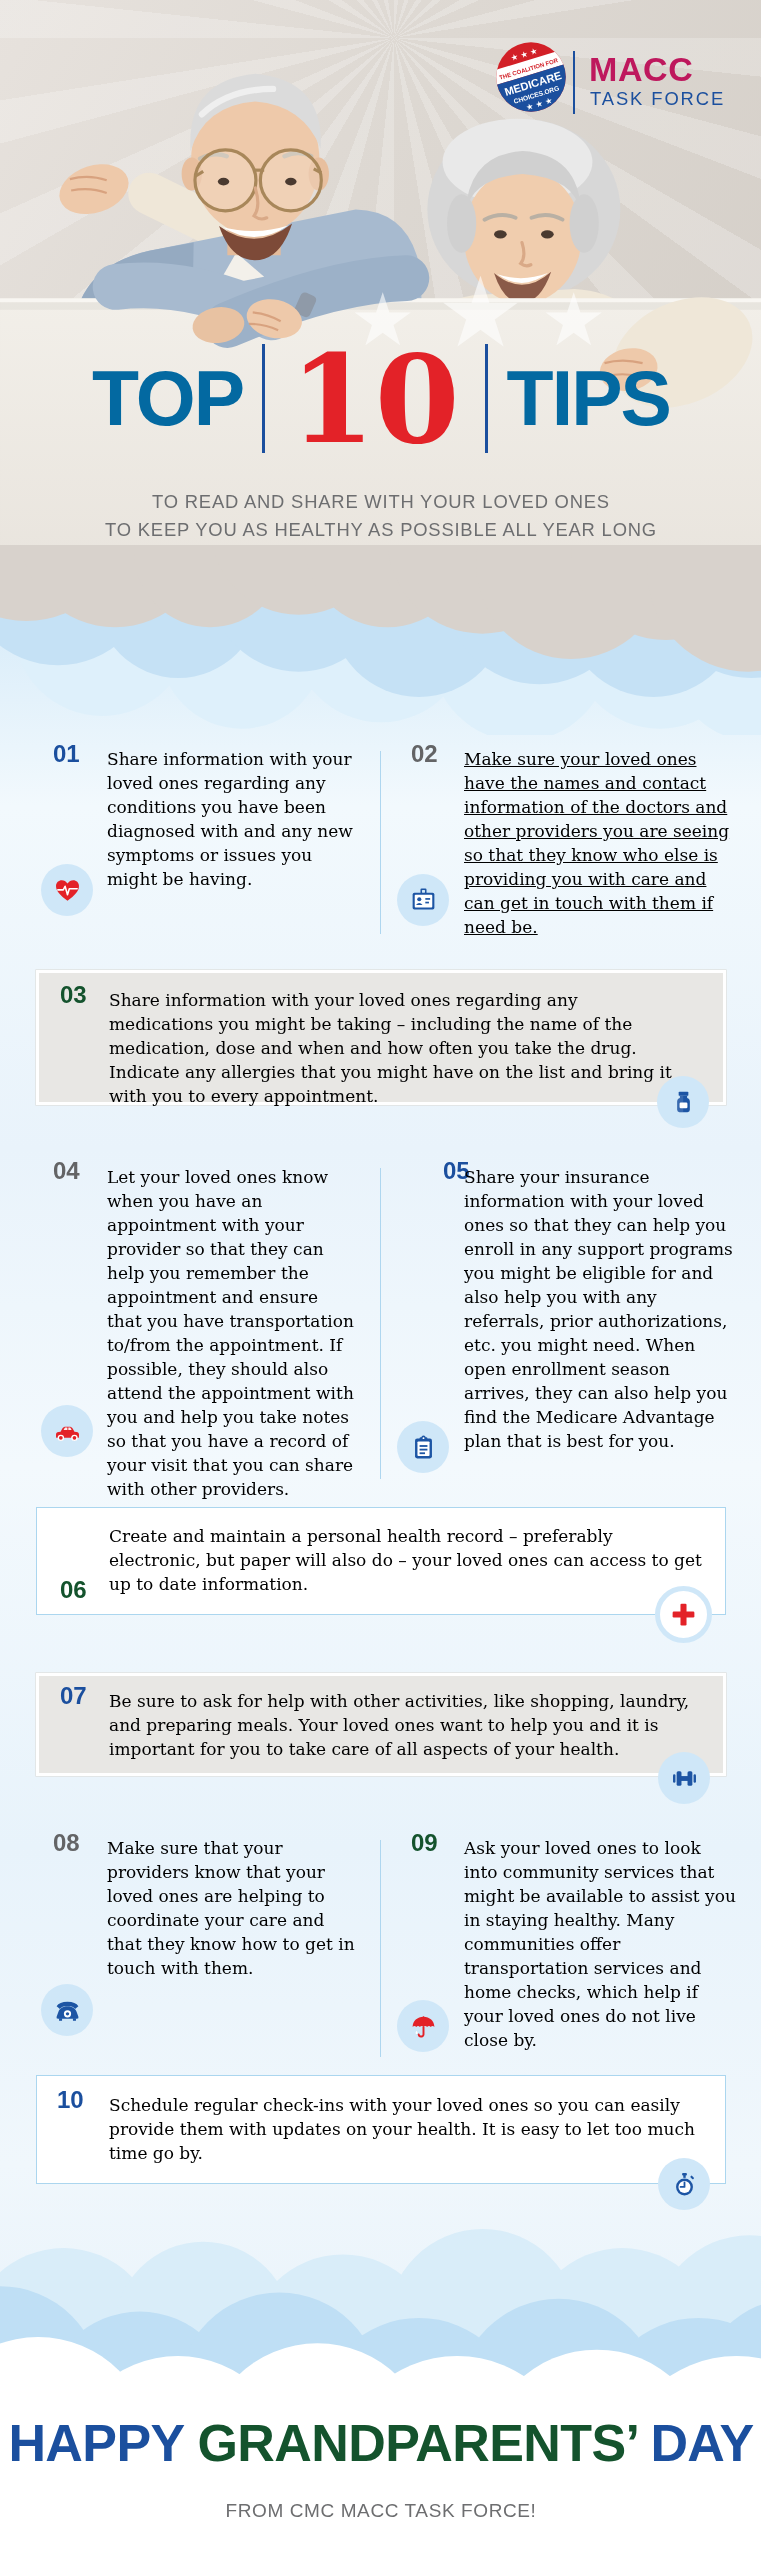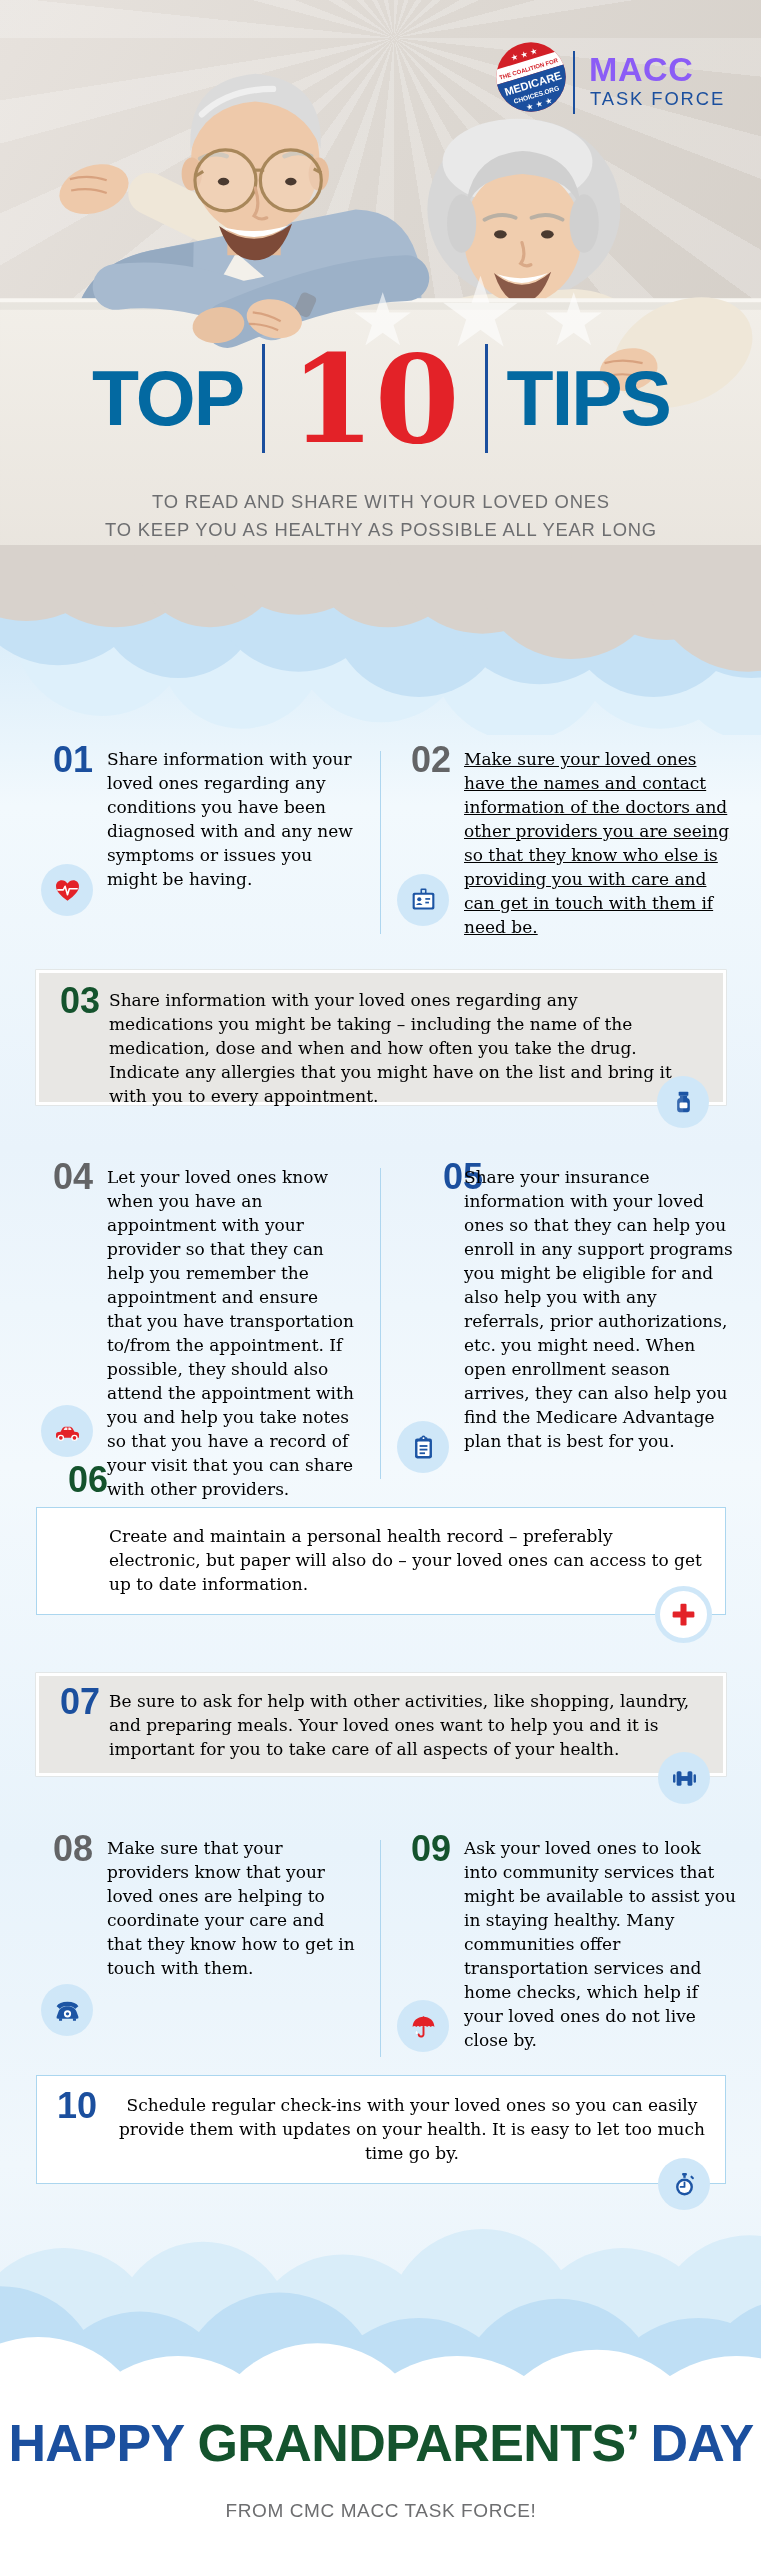--- a/index.html
+++ b/index.html
@@ -18,29 +18,29 @@
             display:flex;align-items:center;justify-content:center;}
   .hero-word{font-size:77px;font-weight:700;letter-spacing:-1.9px;color:#0369a1;line-height:1;}
   .hero-num{font-family:"DejaVu Serif",serif;font-size:122px;font-weight:700;color:#e32228;
             line-height:1;margin:0 6.3px;}
   .hero-div{width:2.5px;height:109px;background:#1b4f9e;margin:0 19px;}
   .hero-sub{position:absolute;left:0;width:762px;text-align:center;z-index:4;
             font-size:18.4px;color:#6d6e70;letter-spacing:0.8px;}
   .logo-badge{position:absolute;left:495px;top:41px;z-index:4;}
   .logo-sep{position:absolute;left:573px;top:51px;width:1.9px;height:63px;background:#1b4f9e;z-index:4;}
   .logo-org{position:absolute;left:589px;top:52px;z-index:4;font-size:34px;font-weight:700;
-            color:#8b5cf6;letter-spacing:0.6px;line-height:1;}
+            color:#be185d;letter-spacing:0.6px;line-height:1;}
   .logo-sub{position:absolute;left:590px;top:90px;z-index:4;font-size:18.4px;color:#1b4f9e;
             letter-spacing:1.9px;line-height:1;}
   
   .content-bg{position:absolute;left:0;top:641px;width:762px;height:1772px;z-index:5;
       background:linear-gradient(180deg,#dceefa 0px,#f2f9fd 165px,#e9f3fb 508px,#f3f9fd 825px,
                  #e8f3fb 1206px,#f0f7fc 1524px,#e7f2fa 1772px);}
   .clouds{position:absolute;left:0;z-index:6;}
-  .tip-num{position:absolute;z-index:7;font-size:36px;font-weight:700;line-height:1;}
+  .tip-num{position:absolute;z-index:7;font-size:24px;font-weight:700;line-height:1;}
   .c-blue{color:#1b4f9e}.c-gray{color:#636466}.c-red{color:#14532d}
   .tip-text{position:absolute;z-index:7;font-family:"DejaVu Serif",serif;font-size:17px;
             line-height:24px;color:#000000;}
   .box{position:absolute;z-index:7;box-sizing:border-box;}
   .box-gray{background:#e8e7e4;border:3.8px solid #ffffff;box-shadow:0 0 0 0.6px #dcdcda;}
   .box-blue{background:#ffffff;border:1.3px solid #abd6ef;}
   .col-div{position:absolute;z-index:7;width:1.3px;background:#aed6ef;}
   .ticon{position:absolute;z-index:8;width:52px;height:52px;border-radius:50%;background:#cfe7f8;
          display:flex;align-items:center;justify-content:center;}
   .ticon svg{width:29px;height:29px;}
@@ -261,21 +261,21 @@
         <circle cx="24" cy="7.5" r="3.5" fill="#1d55a4"></circle>
         <rect x="17.5" y="7" width="13" height="6" rx="2" fill="#1d55a4"></rect>
         <circle cx="24" cy="8.5" r="1.6" fill="#ffffff"></circle>
         <rect x="17.5" y="20" width="13" height="3" fill="#1d55a4"></rect>
         <rect x="17.5" y="26" width="13" height="3" fill="#1d55a4"></rect>
         <rect x="17.5" y="32" width="9" height="3" fill="#1d55a4"></rect>
       </svg>
   </div>
 
   <div class="box box-blue" style="left:36px;top:1507px;width:690px;height:108px;"></div>
-  <div class="tip-num c-red" style="left:60px;top:1462px;margin-left:8px;">06</div>
+  <div class="tip-num c-red" style="left:60px;top:1578px;">06</div>
   <div class="tip-text" style="left:109px;top:1524px;width:600px;">Create and maintain a personal health record – preferably electronic, but paper will also do – your loved ones can access to get up to date information.</div>
   <div class="ticon ticon-ring" style="left:655px;top:1586px;">
     <svg viewBox="0 0 48 48">
         <rect x="19" y="6" width="10" height="36" rx="2" fill="#e32228"></rect>
         <rect x="6" y="19" width="36" height="10" rx="2" fill="#e32228"></rect>
       </svg>
   </div>
 
   <div class="box box-gray" style="left:36px;top:1673px;width:690px;height:103px;"></div>
   <div class="tip-num c-blue" style="left:60px;top:1684px;">07</div>
@@ -310,21 +310,21 @@
     <svg viewBox="0 0 48 48">
         <rect x="22.6" y="7" width="2.8" height="6" rx="1.4" fill="#e32228"></rect>
         <path d="M6,25 C6,15 14,8 24,8 C34,8 42,15 42,25 c-1.5,-2.5 -4.5,-2.5 -6,0 c-1.5,-2.5 -4.5,-2.5 -6,0 c-1.5,-2.5 -4.5,-2.5 -6,0 c-1.5,-2.5 -4.5,-2.5 -6,0 c-1.5,-2.5 -4.5,-2.5 -6,0 c-1.5,-2.5 -4.5,-2.5 -6,0 z" fill="#e32228"></path>
         <path d="M24 25v11a4 4 0 0 1-8 1.2" stroke="#e32228" stroke-width="3.2" fill="none" stroke-linecap="round"></path>
         <path d="M11.2 33.6c-.8 1.8.3 3 1.4 3s2.2-1.2 1.4-3c-.5-1.1-1.4-2.4-1.4-2.4s-.9 1.3-1.4 2.4z" fill="#ffffff"></path>
       </svg>
   </div>
 
   <div class="box box-blue" style="left:36px;top:2075px;width:690px;height:109px;"></div>
   <div class="tip-num c-blue" style="left:57px;top:2088px;">10</div>
-  <div class="tip-text" style="left:109px;top:2093px;width:606px;text-align:center;">Schedule regular check-ins with your loved ones so you can easily provide them with updates on your health. It is easy to let too much time go by.</div>
+  <div class="tip-text" style="left:109px;top:2093px;width:606px;">Schedule regular check-ins with your loved ones so you can easily provide them with updates on your health. It is easy to let too much time go by.</div>
   <div class="ticon" style="left:658px;top:2158px;">
     <svg viewBox="0 0 48 48">
         <rect x="20" y="5" width="8" height="4" rx="1.5" fill="#1d55a4"></rect>
         <rect x="22" y="8" width="4" height="5" fill="#1d55a4"></rect>
         <rect x="33.5" y="10.5" width="6.5" height="3.5" rx="1.5" fill="#1d55a4" transform="rotate(45 36.7 12.2)"></rect>
         <circle cx="24" cy="28" r="14" fill="#1d55a4"></circle>
         <circle cx="24" cy="28" r="10" fill="#ffffff"></circle>
         <path d="M24 28V20.5M24 28h-6.5" stroke="#1d55a4" stroke-width="3" stroke-linecap="round"></path>
       </svg>
   </div>

